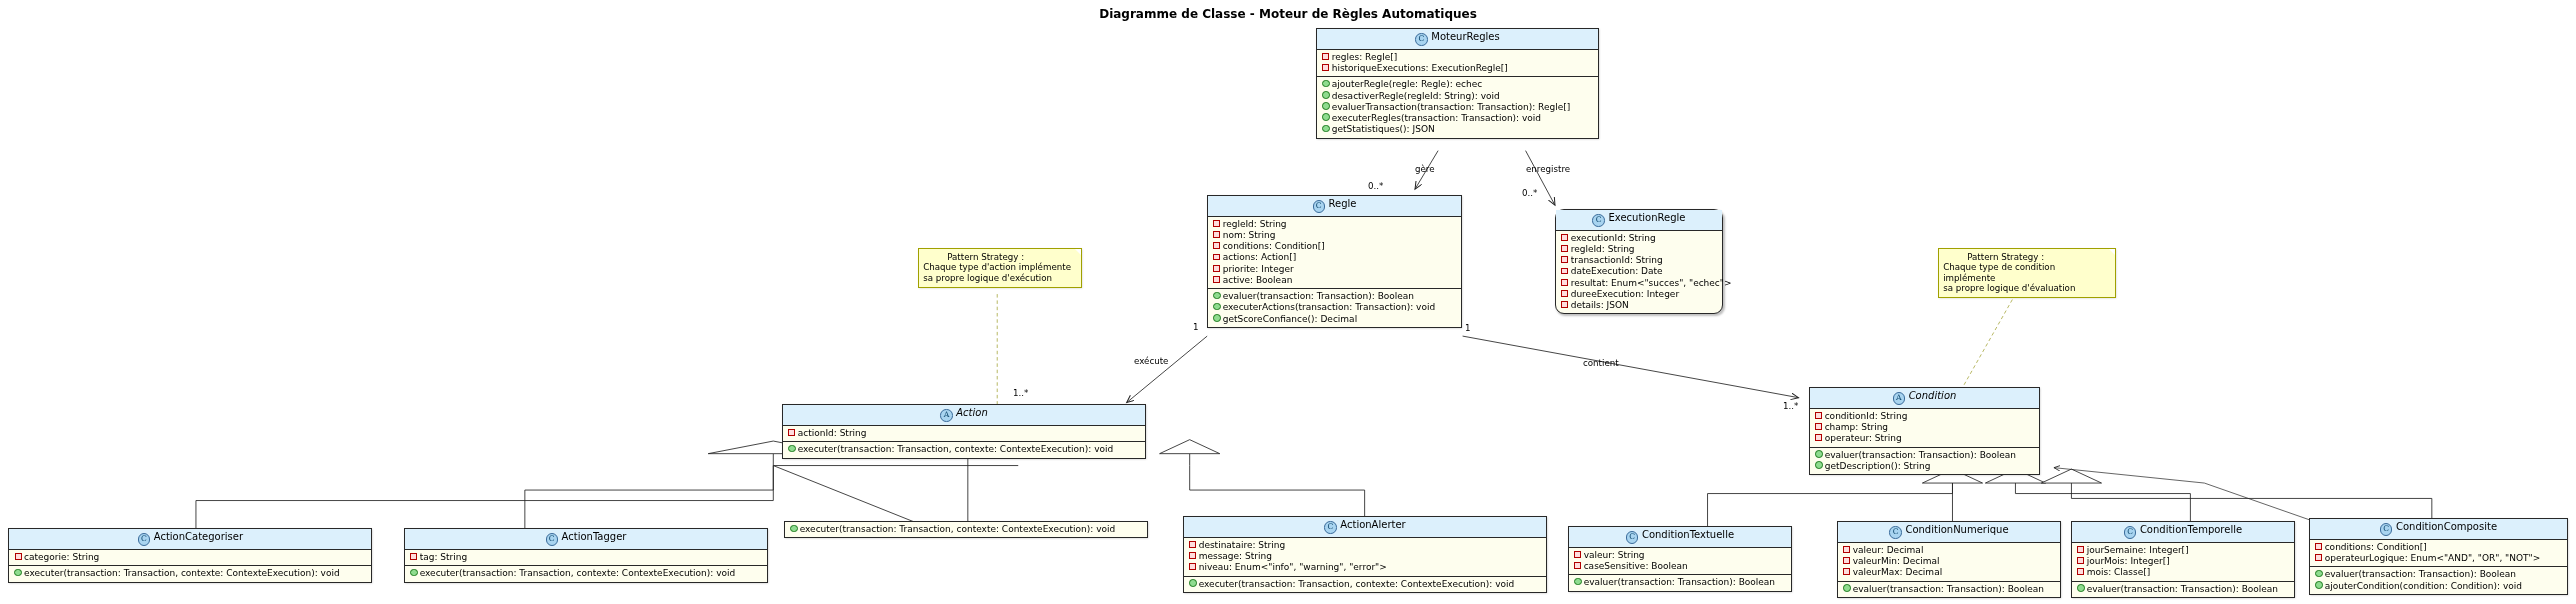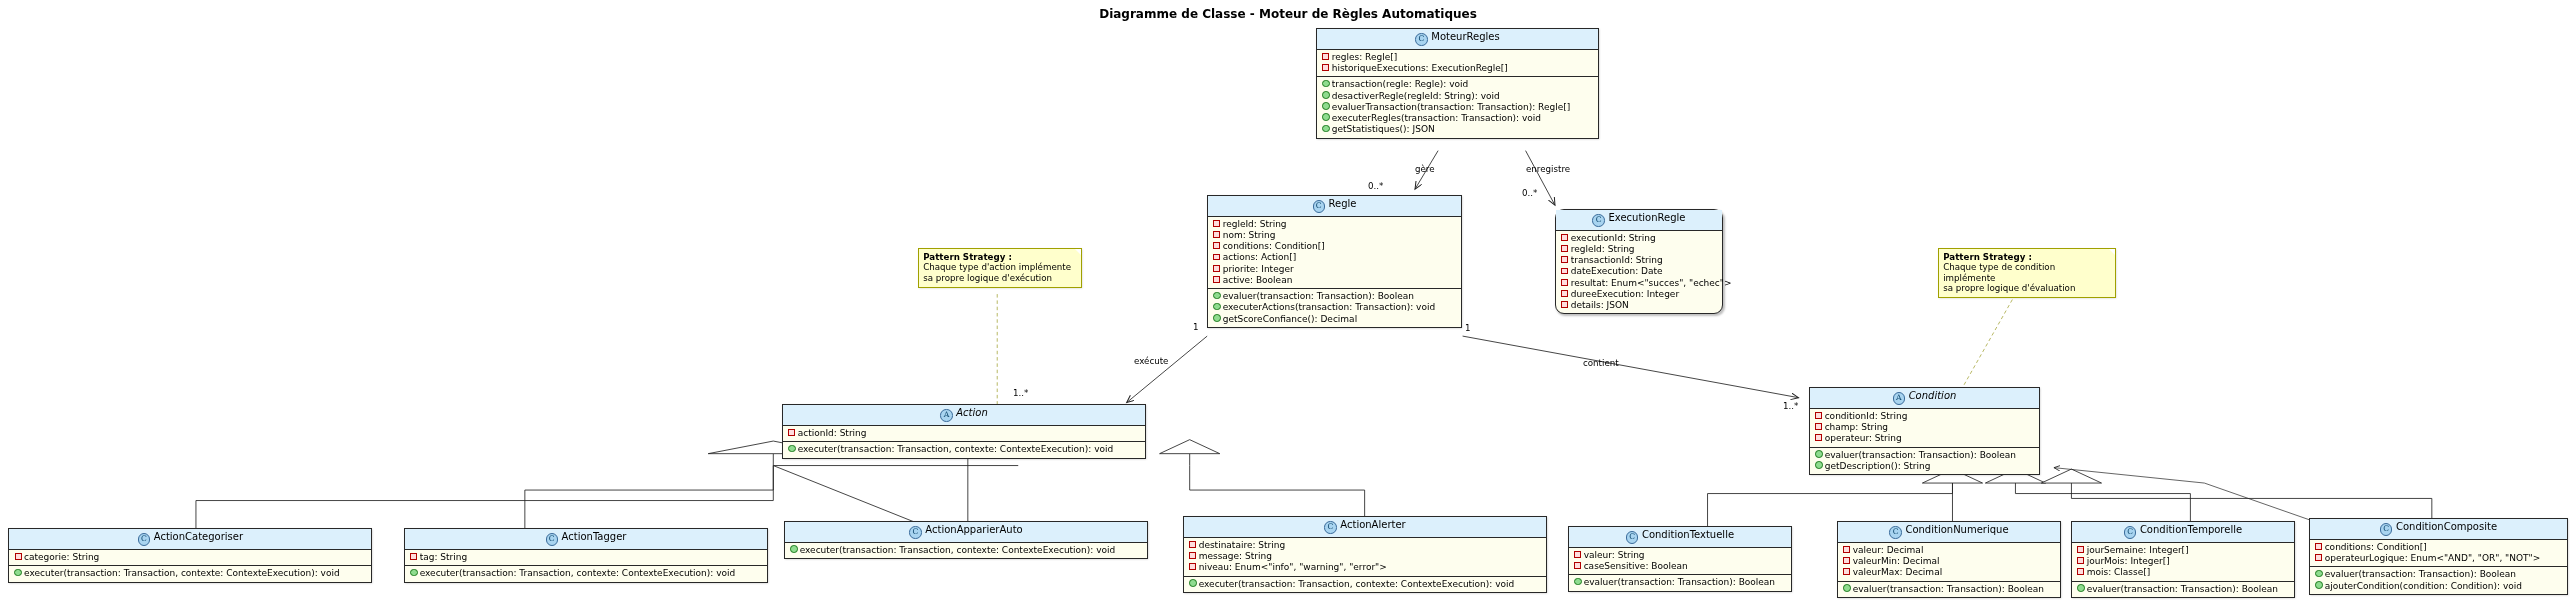--- a/index.html
+++ b/index.html
@@ -115,21 +115,21 @@
     position: absolute;
     background: #ffffcc;
     border: 0.7px solid #a0a000;
     box-sizing: border-box;
     font-size: 8.7px;
     line-height: 10.5px;
     color: #000;
     padding: 2.8px 4.9px 3.5px 4.2px;
     box-shadow: 1.4px 1.4px 2.1px rgba(0,0,0,0.2);
   }
-  .note .nt-title { font-weight: bold; }
+  .note .nt-title { font-weight: normal; margin-left: 24px; }
   .note .corner {
     position: absolute;
     top: 0; right: 0;
     width: 0; height: 0;
     border-left: 6.3px solid transparent;
     border-top: 6.3px solid #ffffff;
   }
   .edge-label {
     position: absolute;
     font-size: 8.7px;
@@ -191,21 +191,21 @@
 
   <div class="umlclass" style="left:1316px; top:28px; width:283px;">
     <div class="hdr">
       <span class="cmark">C</span><span class="cname">MoteurRegles</span>
     </div>
     <div class="sec">
       <div class="row"><span class="vis vis-priv"></span><span>regles: Regle[]</span></div>
       <div class="row"><span class="vis vis-priv"></span><span>historiqueExecutions: ExecutionRegle[]</span></div>
     </div>
     <div class="sec">
-      <div class="row"><span class="vis vis-pub"></span><span>transaction(regle: Regle): void</span></div>
+      <div class="row"><span class="vis vis-pub"></span><span>ajouterRegle(regle: Regle): echec</span></div>
       <div class="row"><span class="vis vis-pub"></span><span>desactiverRegle(regleId: String): void</span></div>
       <div class="row"><span class="vis vis-pub"></span><span>evaluerTransaction(transaction: Transaction): Regle[]</span></div>
       <div class="row"><span class="vis vis-pub"></span><span>executerRegles(transaction: Transaction): void</span></div>
       <div class="row"><span class="vis vis-pub"></span><span>getStatistiques(): JSON</span></div>
     </div>
   </div>
 
   <div class="umlclass" style="left:1207px; top:195px; width:255px;">
     <div class="hdr">
       <span class="cmark">C</span><span class="cname">Regle</span>
@@ -285,23 +285,20 @@
     </div>
     <div class="sec">
       <div class="row"><span class="vis vis-priv"></span><span>tag: String</span></div>
     </div>
     <div class="sec">
       <div class="row"><span class="vis vis-pub"></span><span>executer(transaction: Transaction, contexte: ContexteExecution): void</span></div>
     </div>
   </div>
 
   <div class="umlclass" style="left:784px; top:521px; width:364px;">
-    <div class="hdr">
-      <span class="cmark">C</span><span class="cname">ActionApparierAuto</span>
-    </div>
     <div class="sec">
       <div class="row"><span class="vis vis-pub"></span><span>executer(transaction: Transaction, contexte: ContexteExecution): void</span></div>
     </div>
   </div>
 
   <div class="umlclass" style="left:1183px; top:516px; width:364px;">
     <div class="hdr">
       <span class="cmark">C</span><span class="cname">ActionAlerter</span>
     </div>
     <div class="sec">

